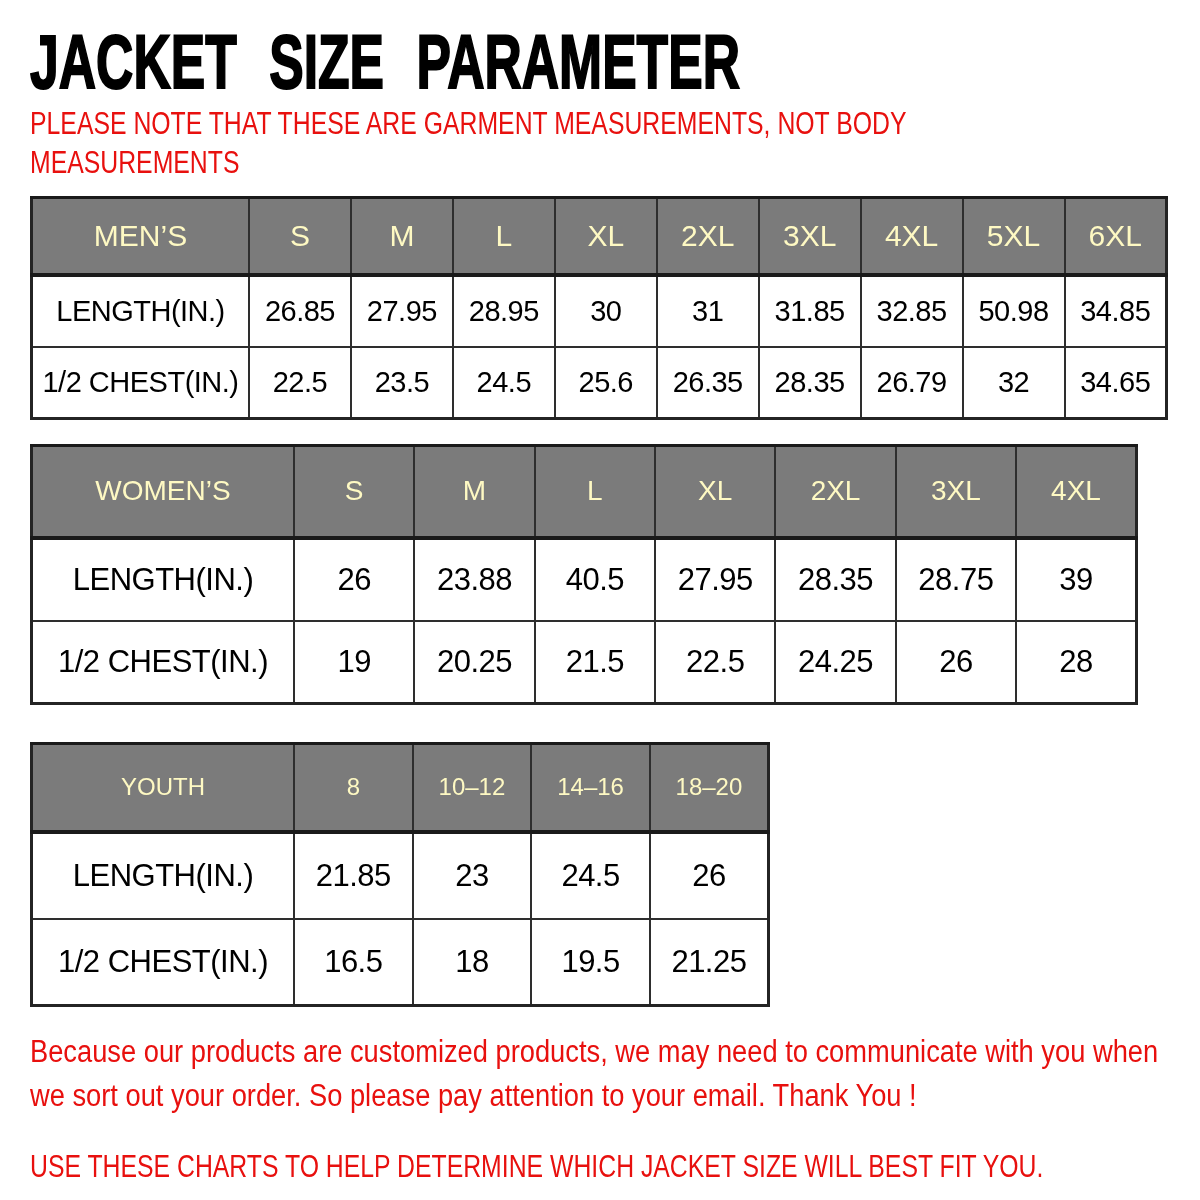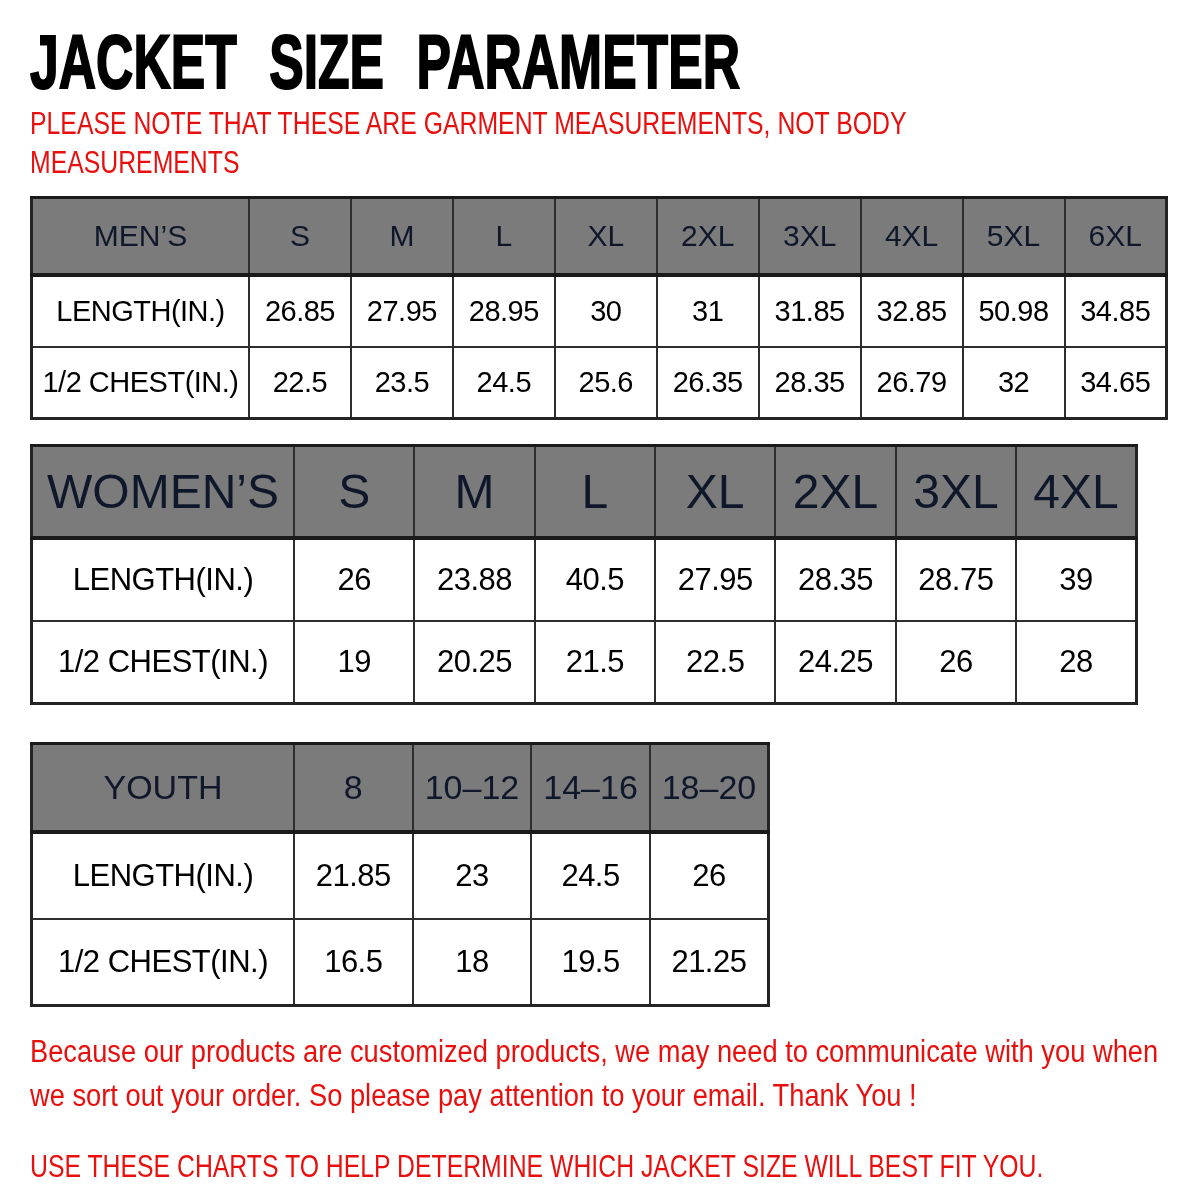--- a/index.html
+++ b/index.html
@@ -35,36 +35,36 @@
   table{
     position:absolute;border-collapse:collapse;table-layout:fixed;
     border:3px solid #242424;background:#fff;
   }
   th,td{
     border:2px solid var(--border);
     text-align:center;vertical-align:middle;padding:0;overflow:hidden;
     font-weight:400;
   }
   thead th{
-    background:var(--gray);color:#0f172a;
+    background:var(--gray);color:#fef9c3;
     border-top:3px solid var(--border-heavy);
     border-bottom:4px solid var(--border-heavy);
   }
   tbody td{letter-spacing:-0.5px;}
 
   .t-mens{left:30px;top:196px;width:1138px;font-size:29px;}
   .t-mens thead th{font-size:30px;}
   .t-mens .firstcol{width:215px;}
 
   .t-womens{left:30px;top:444px;width:1108px;font-size:31px;}
-  .t-womens thead th{font-size:48px;}
+  .t-womens thead th{font-size:28px;}
   .t-womens .firstcol{width:260px;}
 
   .t-youth{left:30px;top:742px;width:740px;font-size:31px;}
-  .t-youth thead th{font-size:34px;}
+  .t-youth thead th{font-size:24px;}
   .t-youth .firstcol{width:260px;}
 
   
   .footer-para{
     position:absolute;left:30px;top:1030px;margin:0;
     width:1300px;font-size:31px;line-height:44px;color:var(--red);
     transform:scaleX(0.88);transform-origin:0 0;
   }
   .footer-note{
     position:absolute;left:30px;top:1148px;margin:0;

